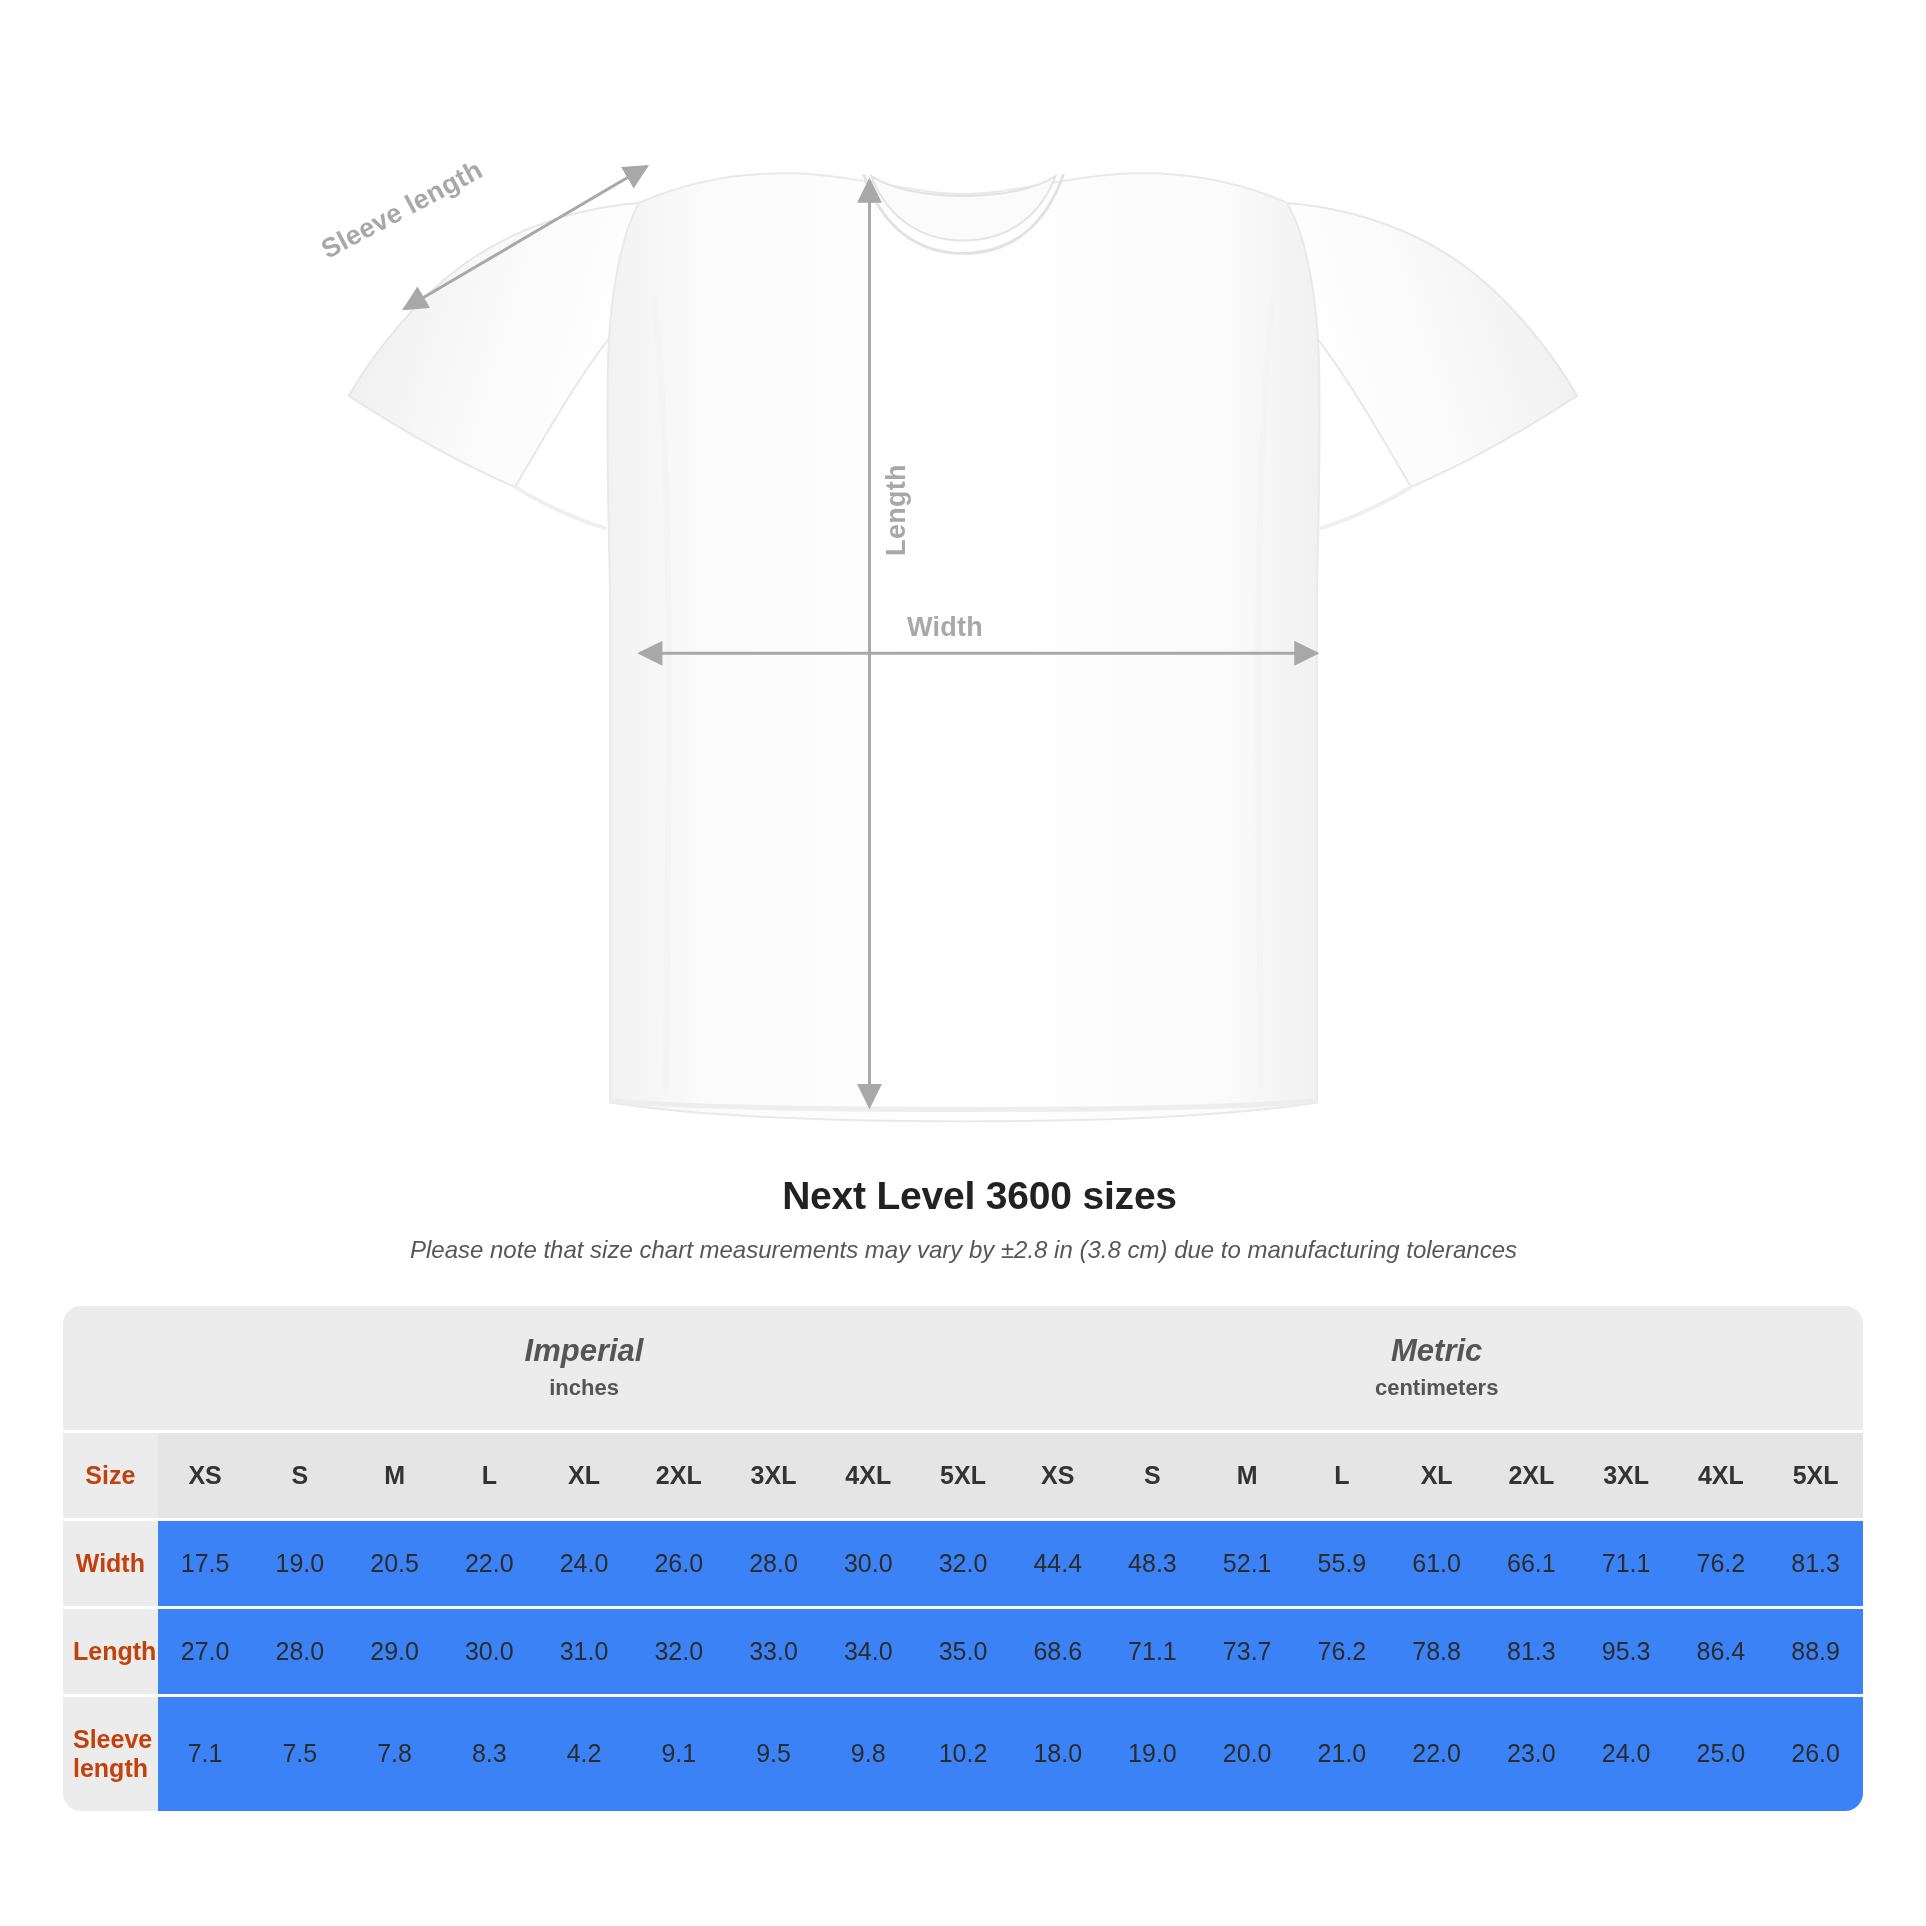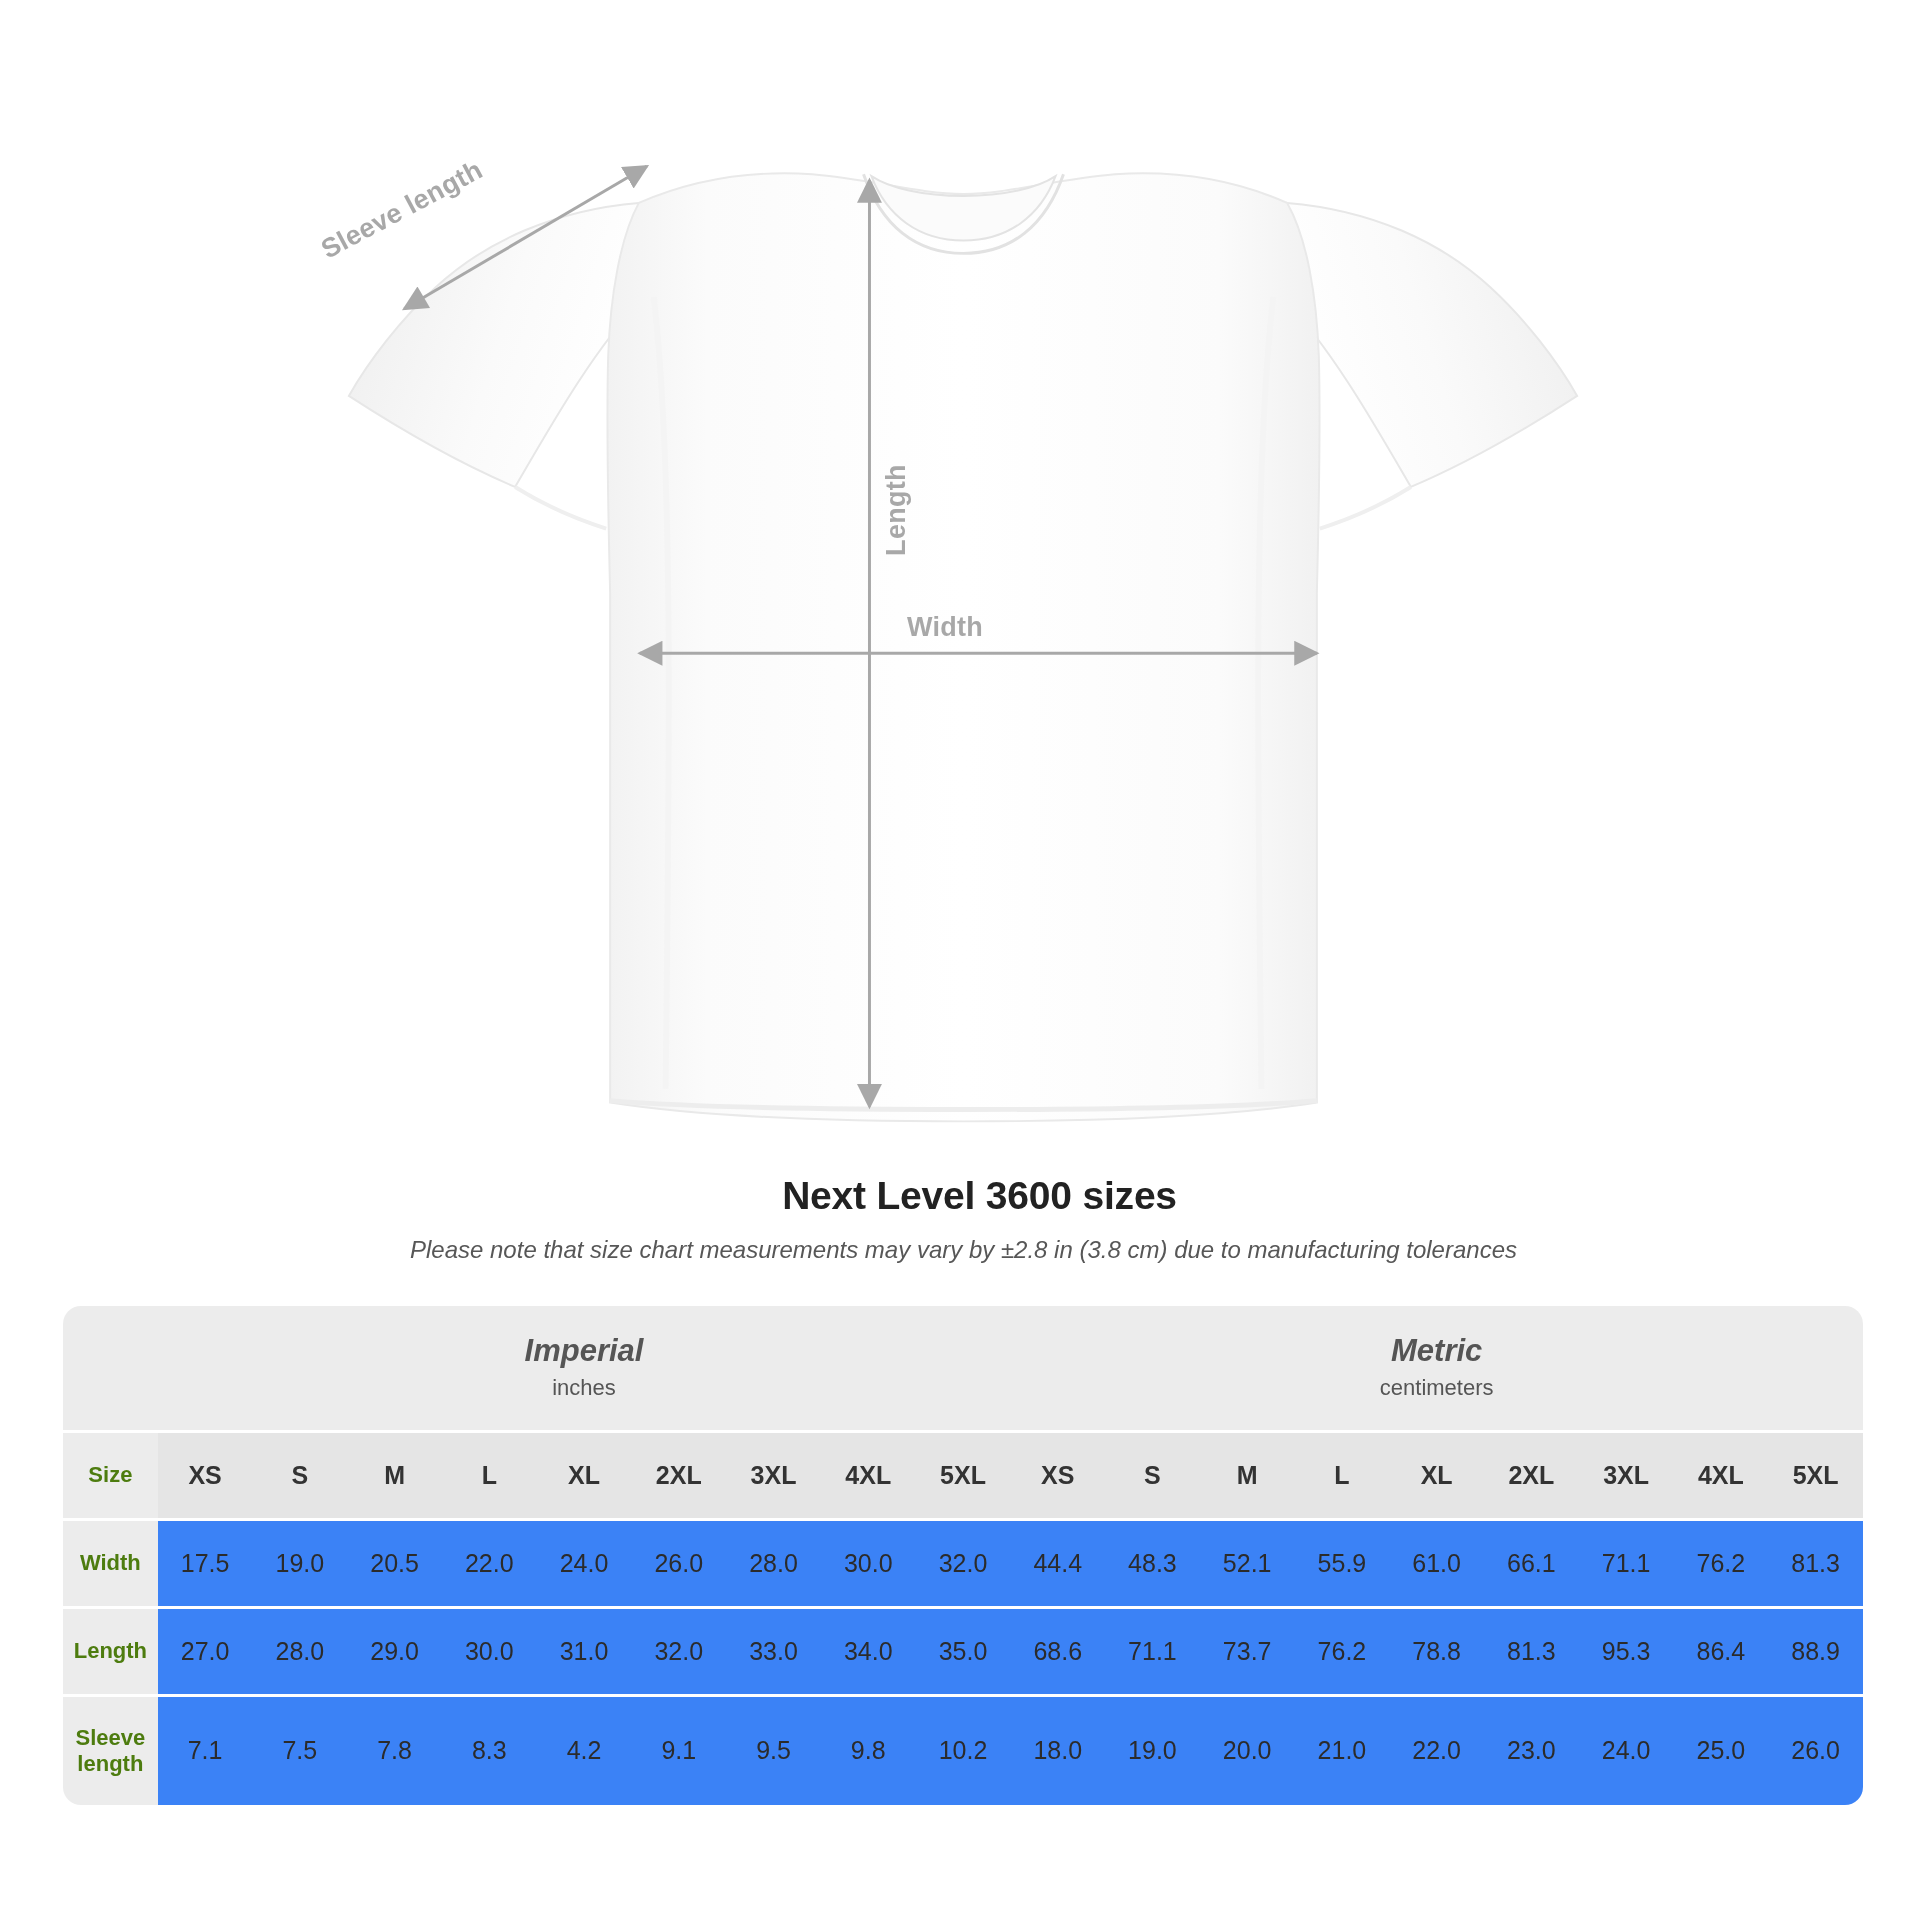--- a/index.html
+++ b/index.html
@@ -98,28 +98,28 @@
     font-size: 31px;
     font-weight: bold;
     font-style: italic;
     color: #555555;
     line-height: 1.25;
   }
   .unit-sub {
     font-size: 22px;
     color: #555555;
     font-style: normal;
-    font-weight: normal;
+    font-weight: bold;
     line-height: 1.5;
   }
   .row-label {
     background: #ececec;
-    font-size: 22px;
-    font-weight: bold;
-    color: #4d7c0f;
+    font-size: 25px;
+    font-weight: bold;
+    color: #c2410c;
     padding: 28px 10px;
     width: 230px;
     margin-left: 48px;
   }
   .hdr-cell {
     background: #e5e5e5;
     font-size: 25px;
     font-weight: bold;
     color: #333333;
     padding: 28px 0;

